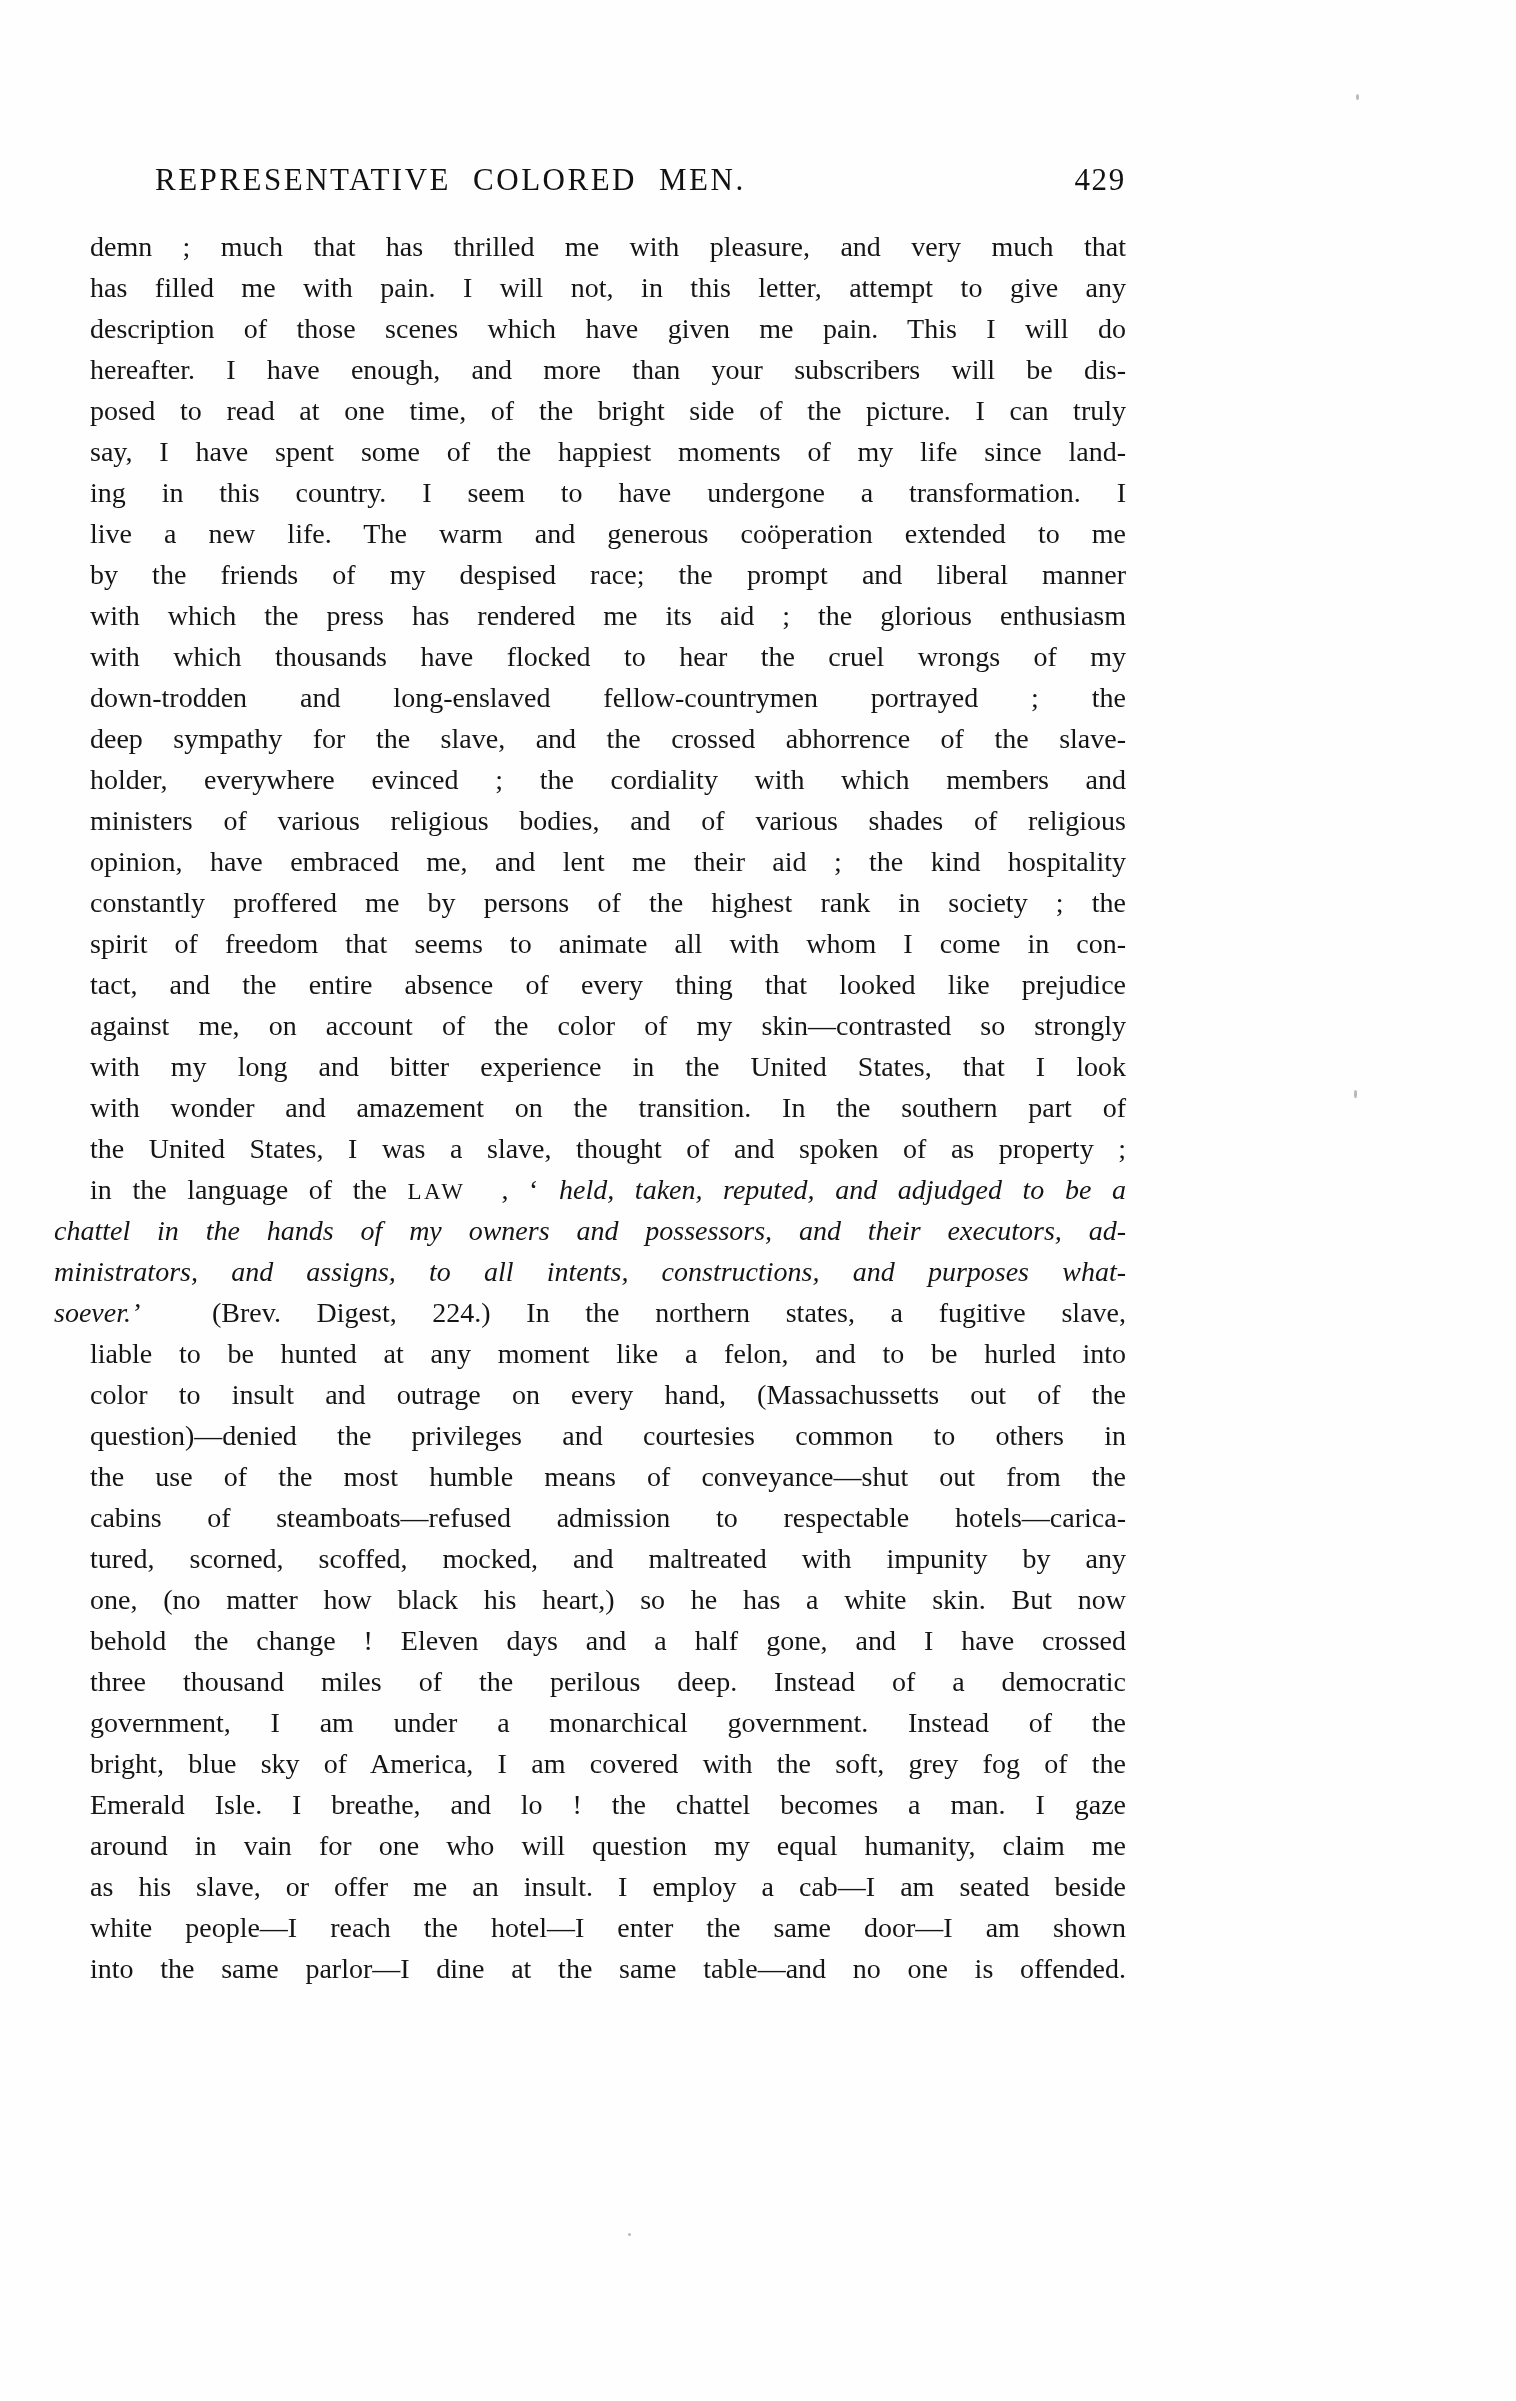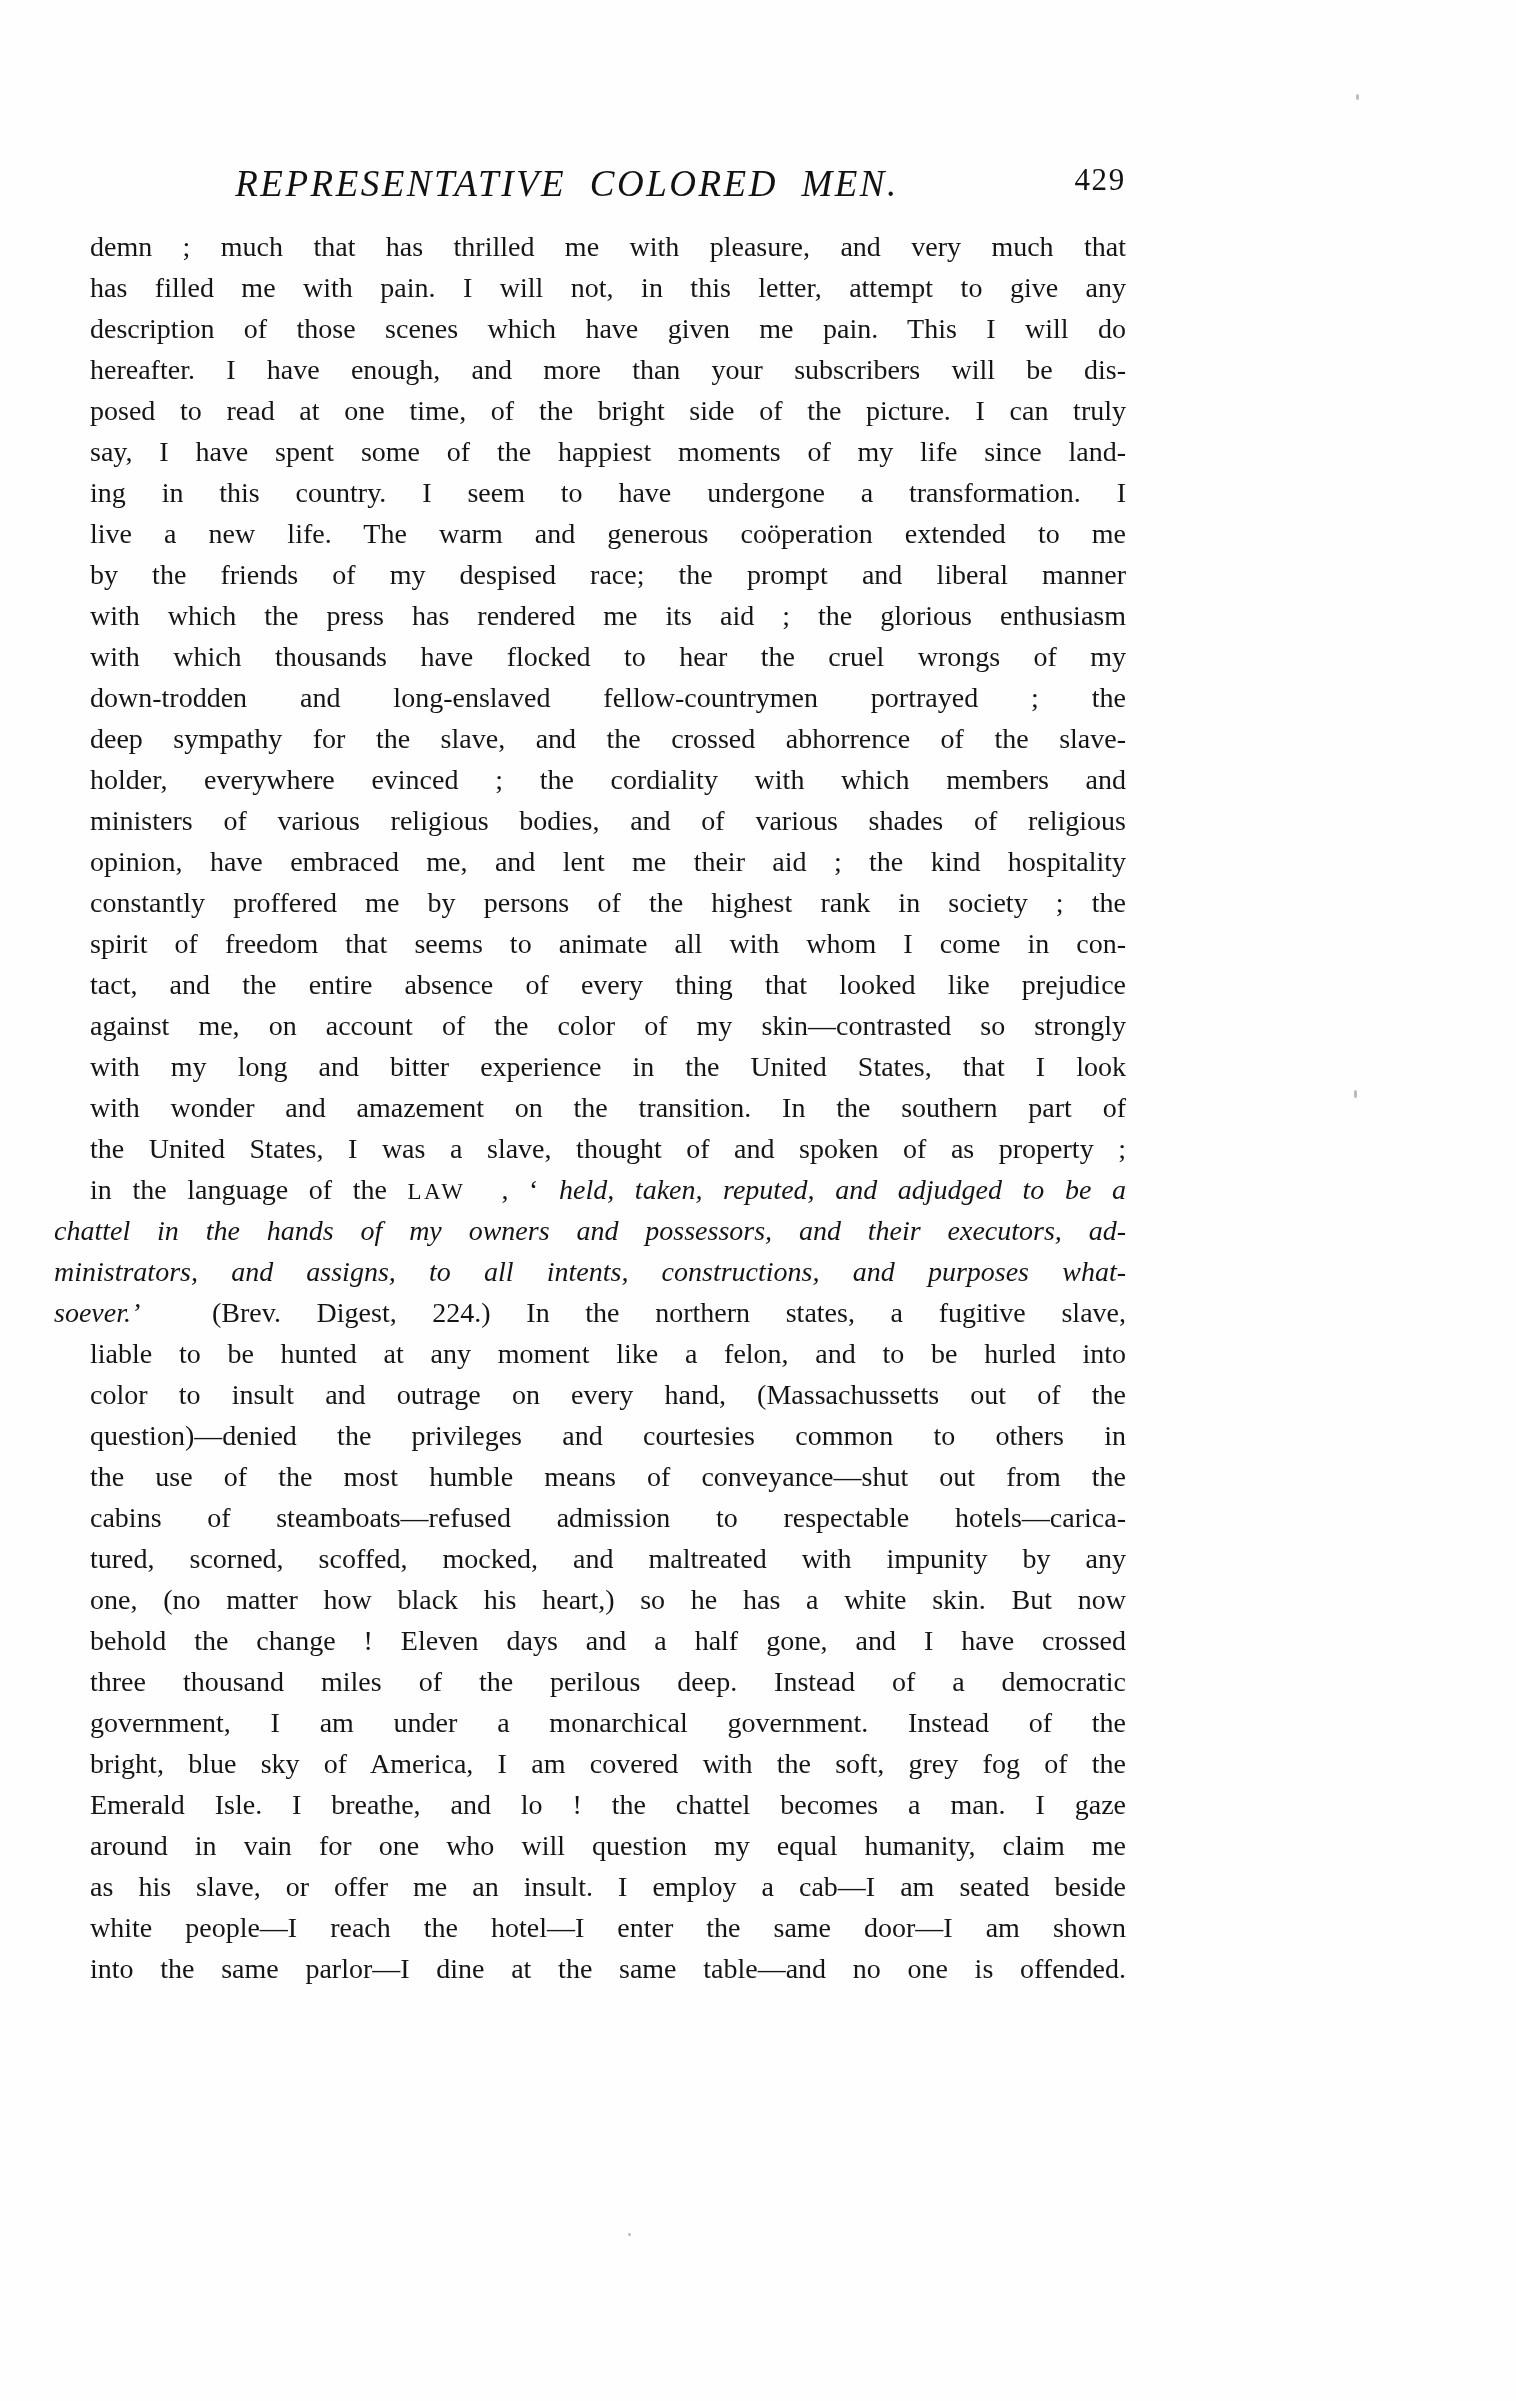--- a/index.html
+++ b/index.html
@@ -26,23 +26,21 @@
     top: 162px;
     width: 1072px;
     height: 46px;
     color: #121212;
   }
   .head-title {
     position: absolute;
     left: 101px;
     right: 147px;
     top: 0;
-    text-align: center;
-    font-style: italic;
-    font-size: 37px;
+    font-size: 31px;
     letter-spacing: 2.5px;
     word-spacing: 11.8px;
     white-space: nowrap;
   }
   .page-num {
     position: absolute;
     right: 0;
     top: 0;
     font-size: 31px;
     letter-spacing: 1.7px;

